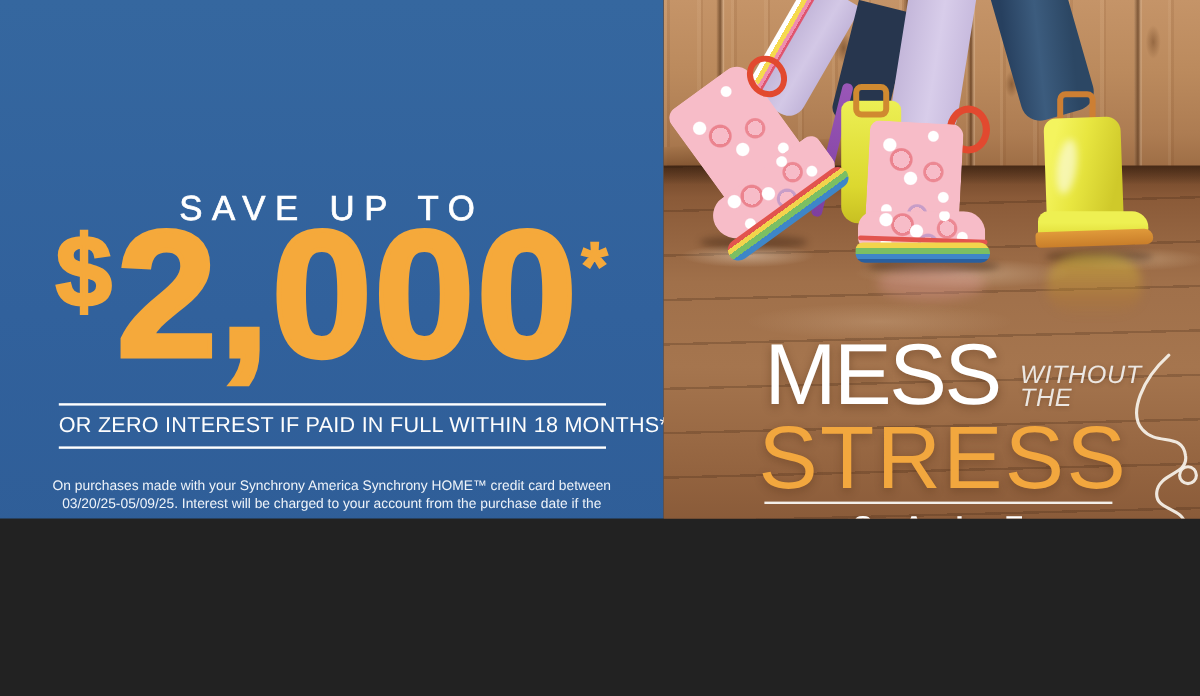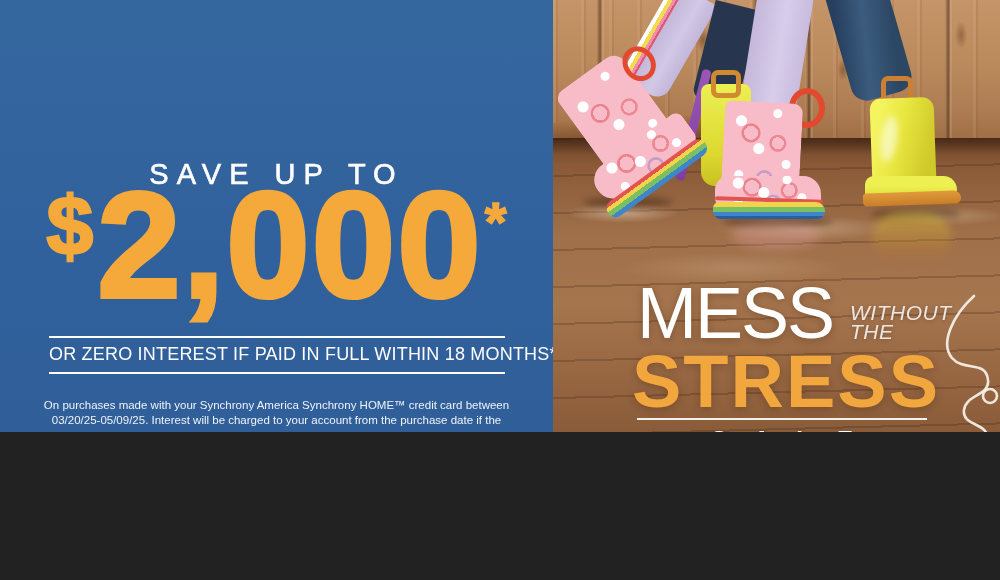--- a/index.html
+++ b/index.html
@@ -131,21 +131,21 @@
     background:linear-gradient(180deg,#eef052 40%,#ded832);}
   .yr-sole{position:absolute;left:-2px;top:106px;width:98px;height:13px;border-radius:6px 14px 10px 8px;transform:rotate(-2deg);
     background:linear-gradient(180deg,#e09a3a,#c97e2a);}
   .yr-shine{position:absolute;left:16px;top:30px;width:16px;height:46px;background:rgba(255,255,255,.55);
     border-radius:50%;filter:blur(3px);transform:rotate(8deg);}
   
   .mess{position:absolute;left:84px;top:277px;font-size:72px;font-weight:400;letter-spacing:-2px;line-height:1;
     color:#ffffff;text-shadow:0 2px 8px rgba(60,30,10,.35);}
   .without-block{position:absolute;left:297px;top:303px;font-style:italic;font-size:21px;line-height:19px;
     color:#ece7e2;font-weight:400;letter-spacing:.5px;text-shadow:0 1px 4px rgba(60,30,10,.3);}
-  .stress{position:absolute;left:79px;top:345px;font-size:74px;font-weight:700;letter-spacing:2px;line-height:1;
+  .stress{position:absolute;left:79px;top:345px;font-size:74px;font-weight:400;letter-spacing:2px;line-height:1;
     color:#f2a73e;text-shadow:0 2px 8px rgba(60,30,10,.3);}
   .sale-block{position:absolute;left:84px;top:418px;width:290px;text-align:center;
     border-top:2px solid #f3efe9;border-bottom:2px solid #f3efe9;padding:6px 0 5px 0;}
   .sale-text{font-size:24px;font-weight:700;color:#ffffff;letter-spacing:26px;padding-left:26px;
     text-shadow:0 1px 4px rgba(60,30,10,.3);}
   
   .doodle{position:absolute;pointer-events:none;}
   .doodle path,.doodle circle{fill:none;stroke:#f7f3ec;stroke-width:2.6;stroke-linecap:round;opacity:.92;}
   .doodle-right{right:-8px;top:292px;}
   .doodle-corner{right:0;bottom:-4px;}

